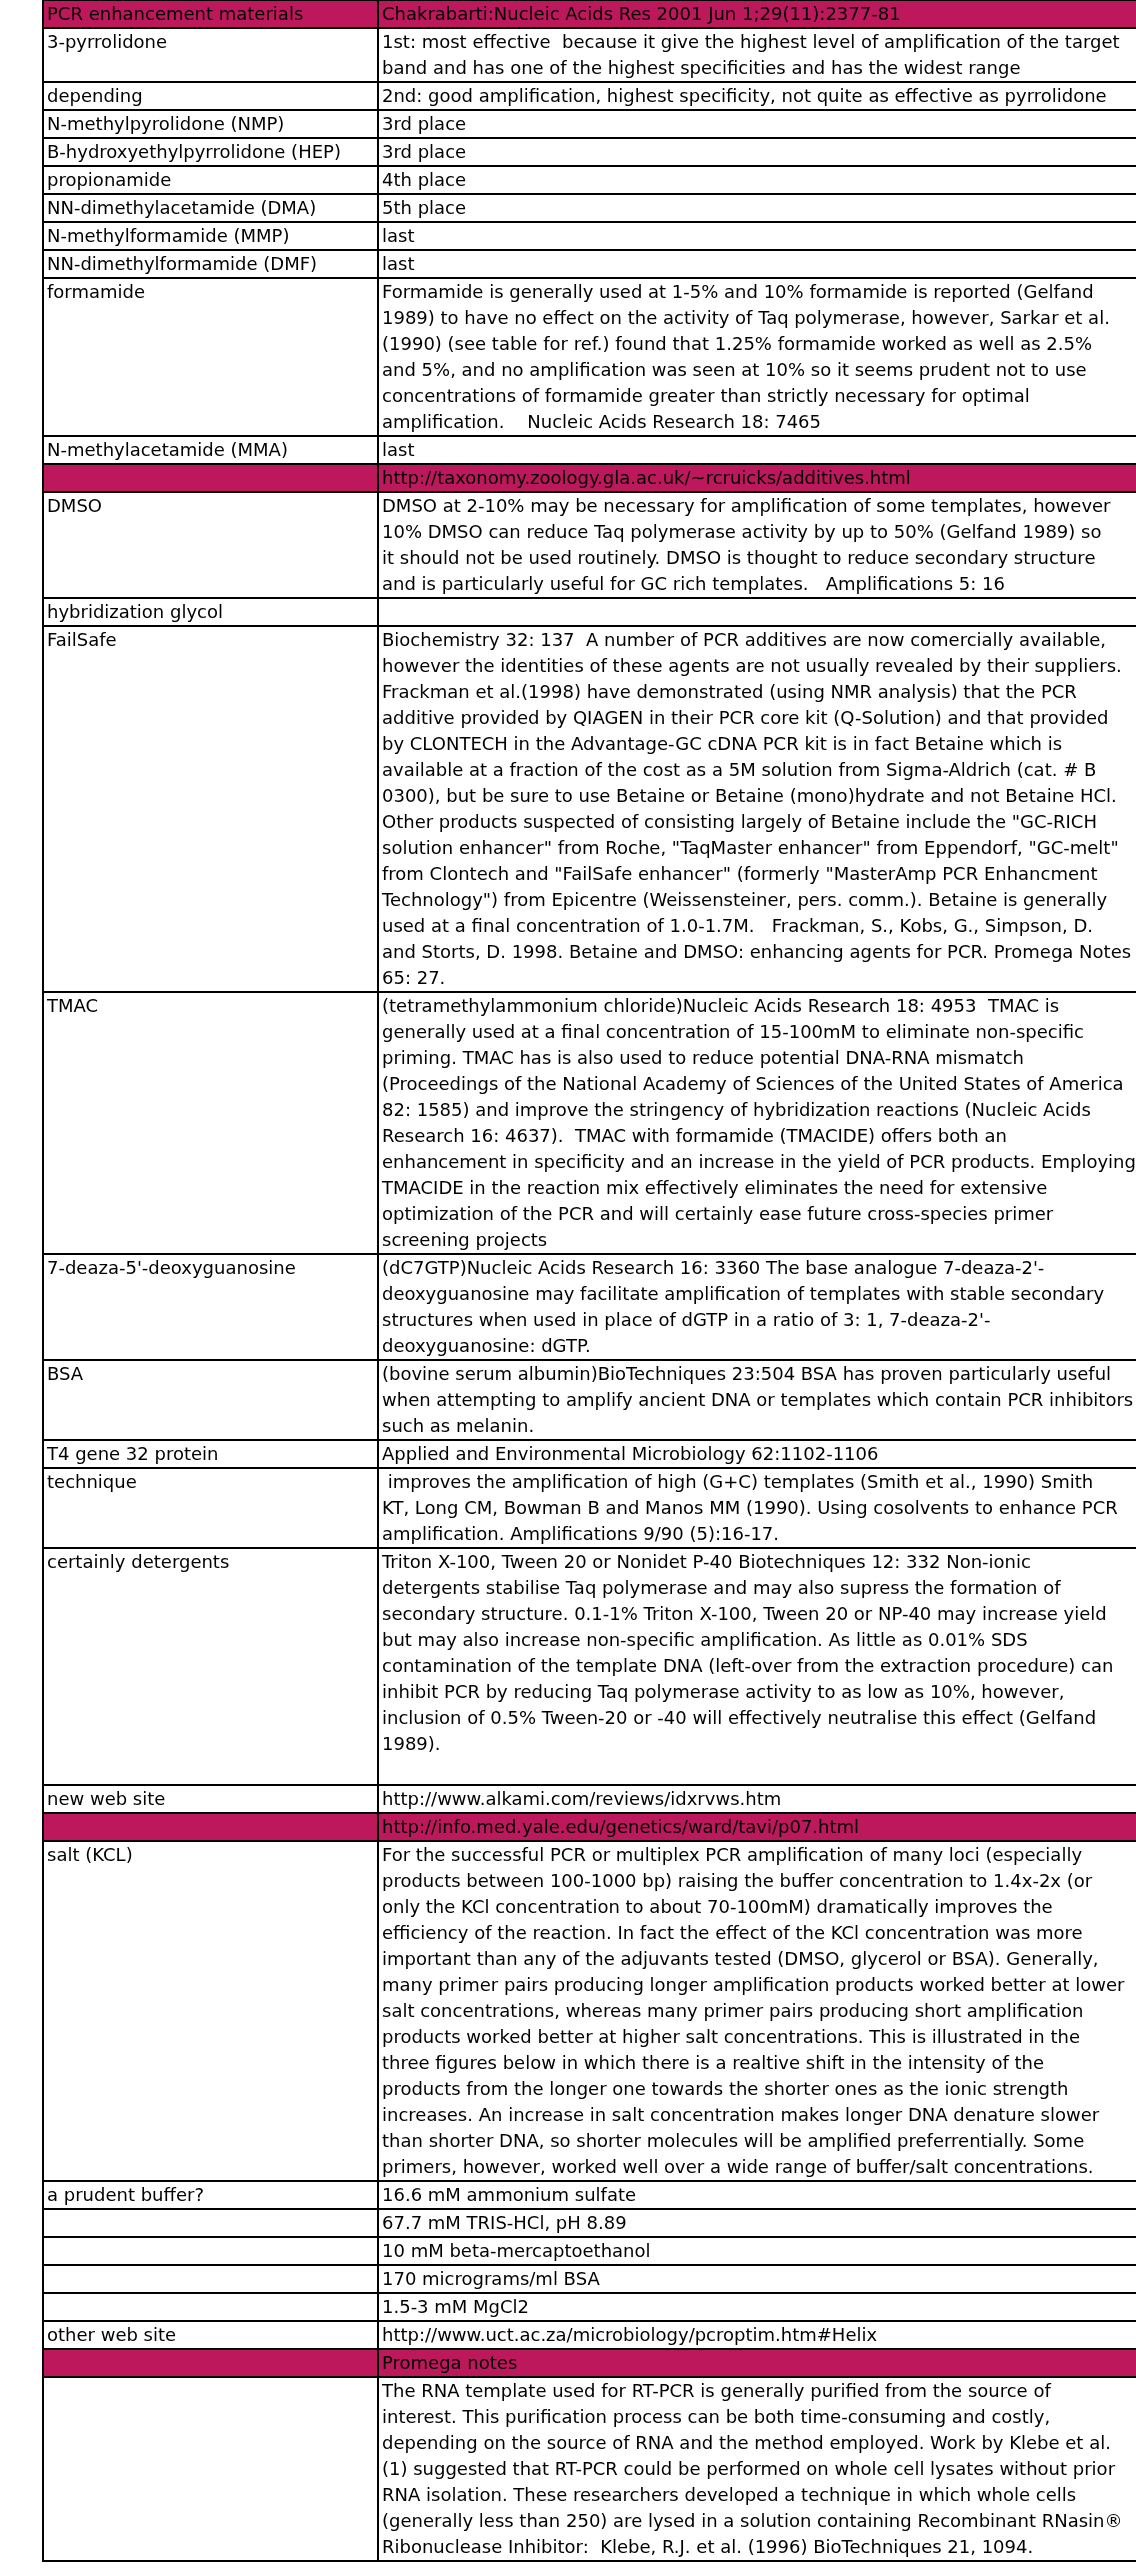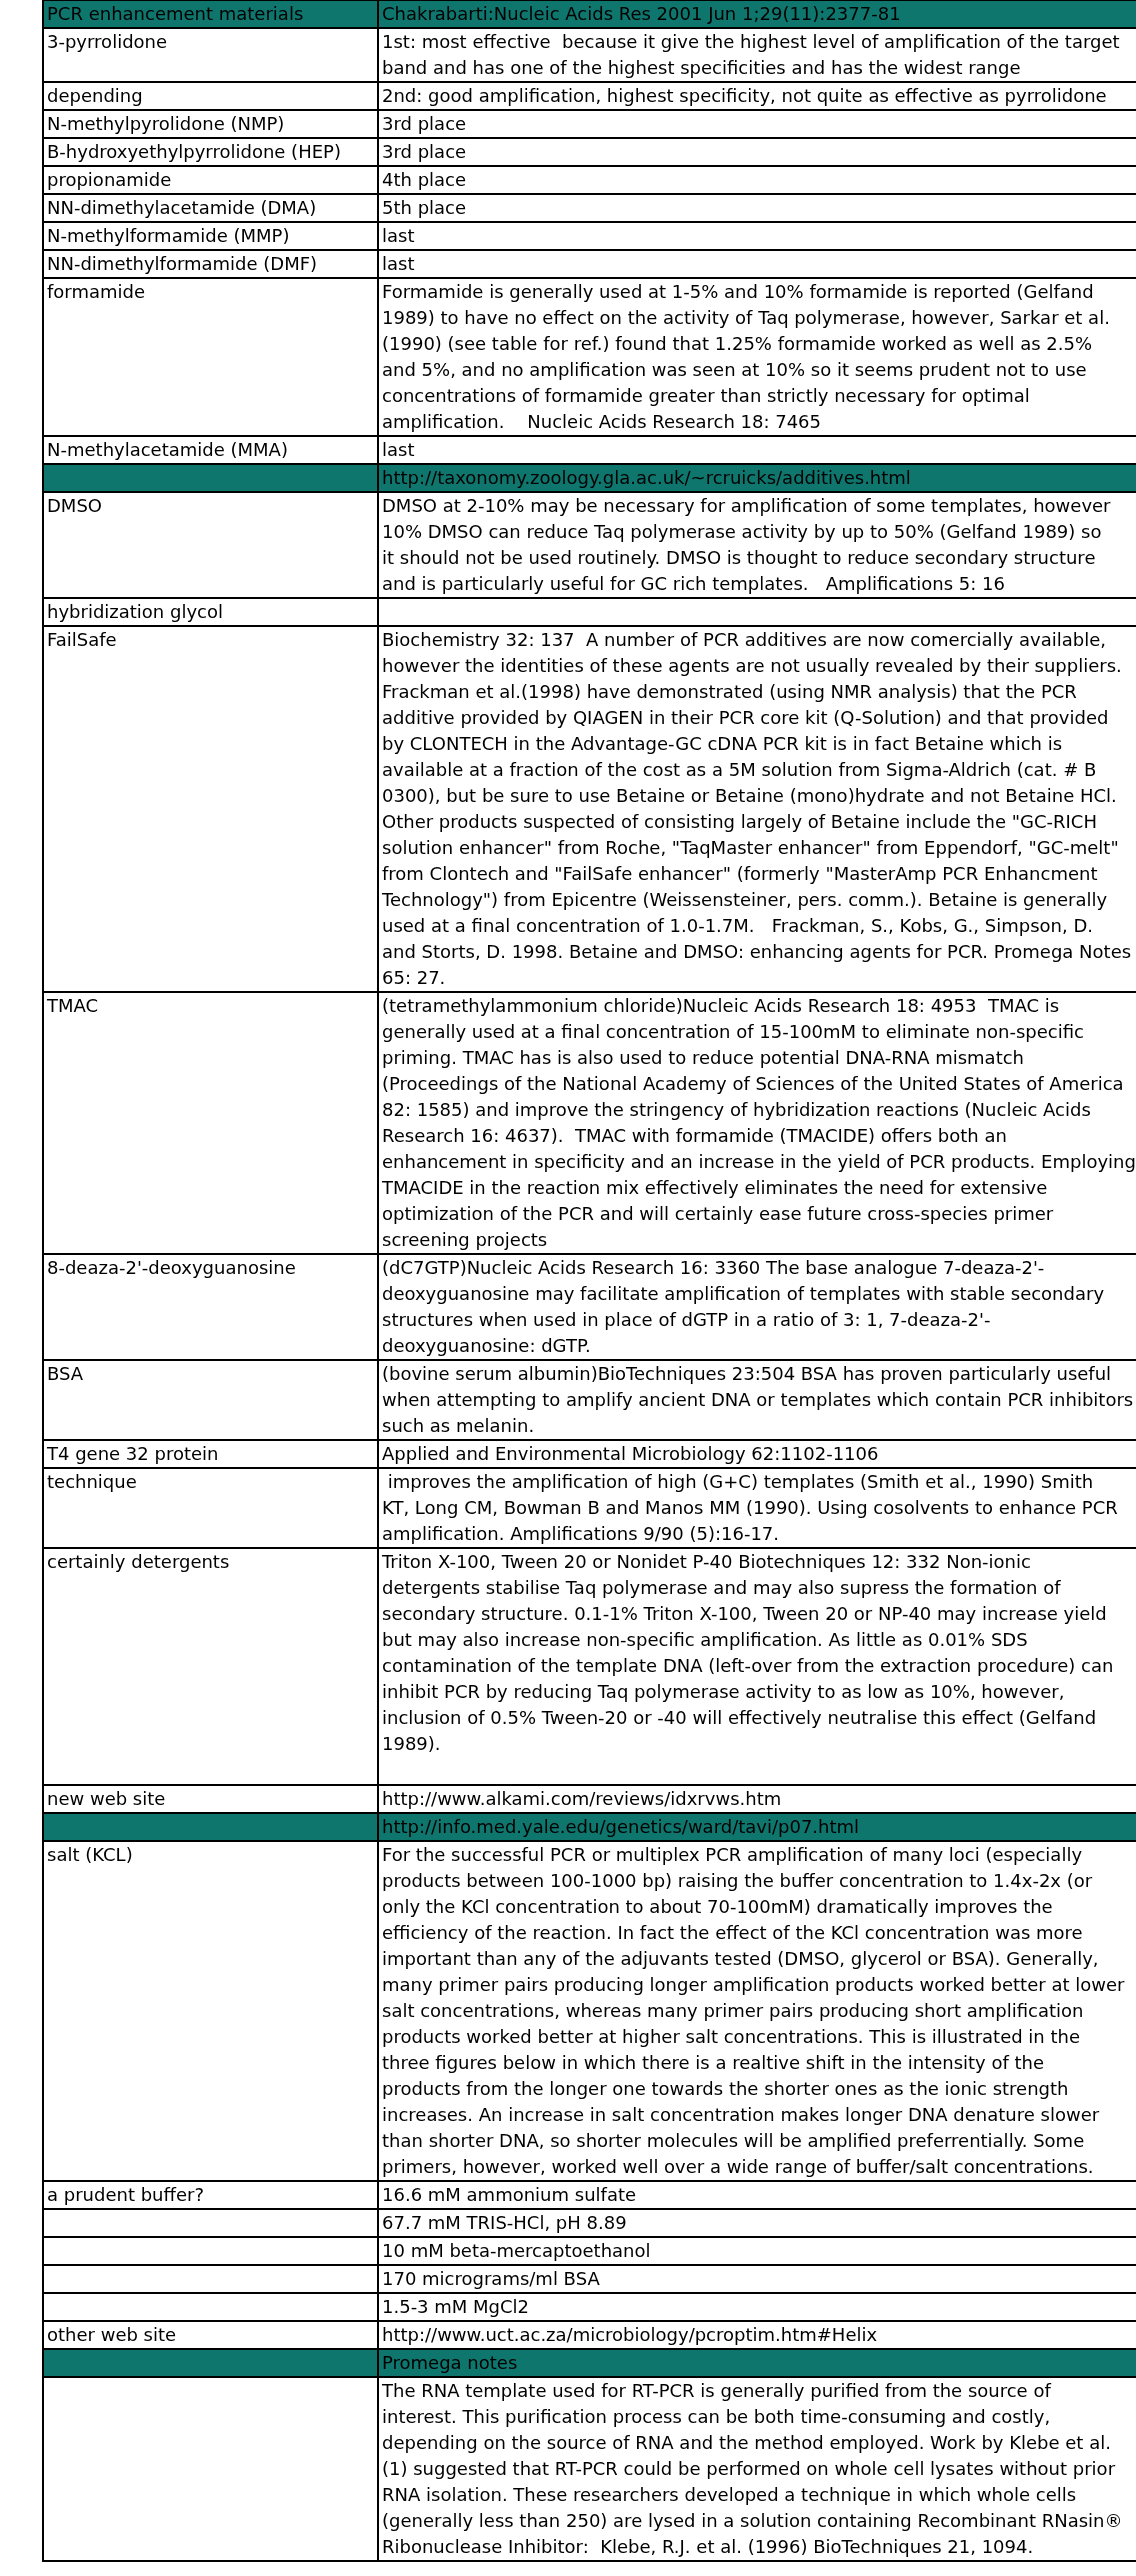--- a/index.html
+++ b/index.html
@@ -11,21 +11,21 @@
   table.sheet col.c1 { width:335px; }
   table.sheet col.c2 { width:760px; }
   table.sheet td {
     border:2px solid #000;
     border-top-width:1px; border-bottom-width:2px;
     vertical-align:top; padding:0 0 0 3px;
     font-size:18px; line-height:26px;
     white-space:pre; overflow:hidden;
   }
   table.sheet td.c2 { border-left-width:1px; }
-  tr.gray td { background:#0f766e; }
+  tr.gray td { background:#be185d; }
   tr.spacer-after td.c2 { padding-bottom:26.6px; }
 </style>
 </head>
 <body>
 
 <table class="sheet">
   <colgroup>
       <col class="c1">
       <col class="c2">
     </colgroup>
@@ -119,21 +119,21 @@
 priming. TMAC has is also used to reduce potential DNA-RNA mismatch
 (Proceedings of the National Academy of Sciences of the United States of America
 82: 1585) and improve the stringency of hybridization reactions (Nucleic Acids
 Research 16: 4637).  TMAC with formamide (TMACIDE) offers both an
 enhancement in specificity and an increase in the yield of PCR products. Employing
 TMACIDE in the reaction mix effectively eliminates the need for extensive
 optimization of the PCR and will certainly ease future cross-species primer
 screening projects</td>
   </tr>
       <tr>
-    <td class="c1">8-deaza-2'-deoxyguanosine</td>
+    <td class="c1">7-deaza-5'-deoxyguanosine</td>
     <td class="c2">(dC7GTP)Nucleic Acids Research 16: 3360 The base analogue 7-deaza-2'-
 deoxyguanosine may facilitate amplification of templates with stable secondary
 structures when used in place of dGTP in a ratio of 3: 1, 7-deaza-2'-
 deoxyguanosine: dGTP.</td>
   </tr>
       <tr>
     <td class="c1">BSA</td>
     <td class="c2">(bovine serum albumin)BioTechniques 23:504 BSA has proven particularly useful
 when attempting to amplify ancient DNA or templates which contain PCR inhibitors
 such as melanin.</td>

